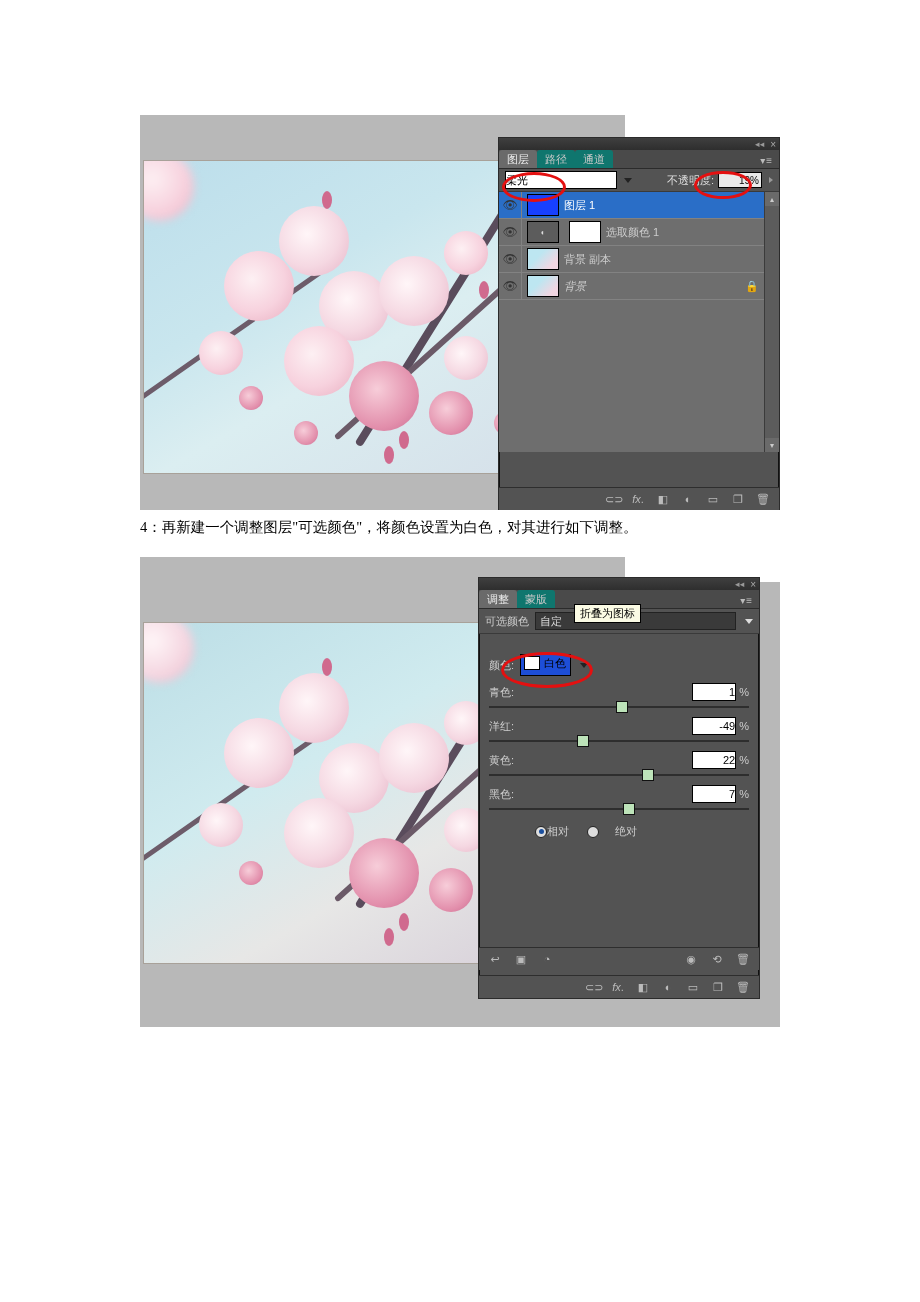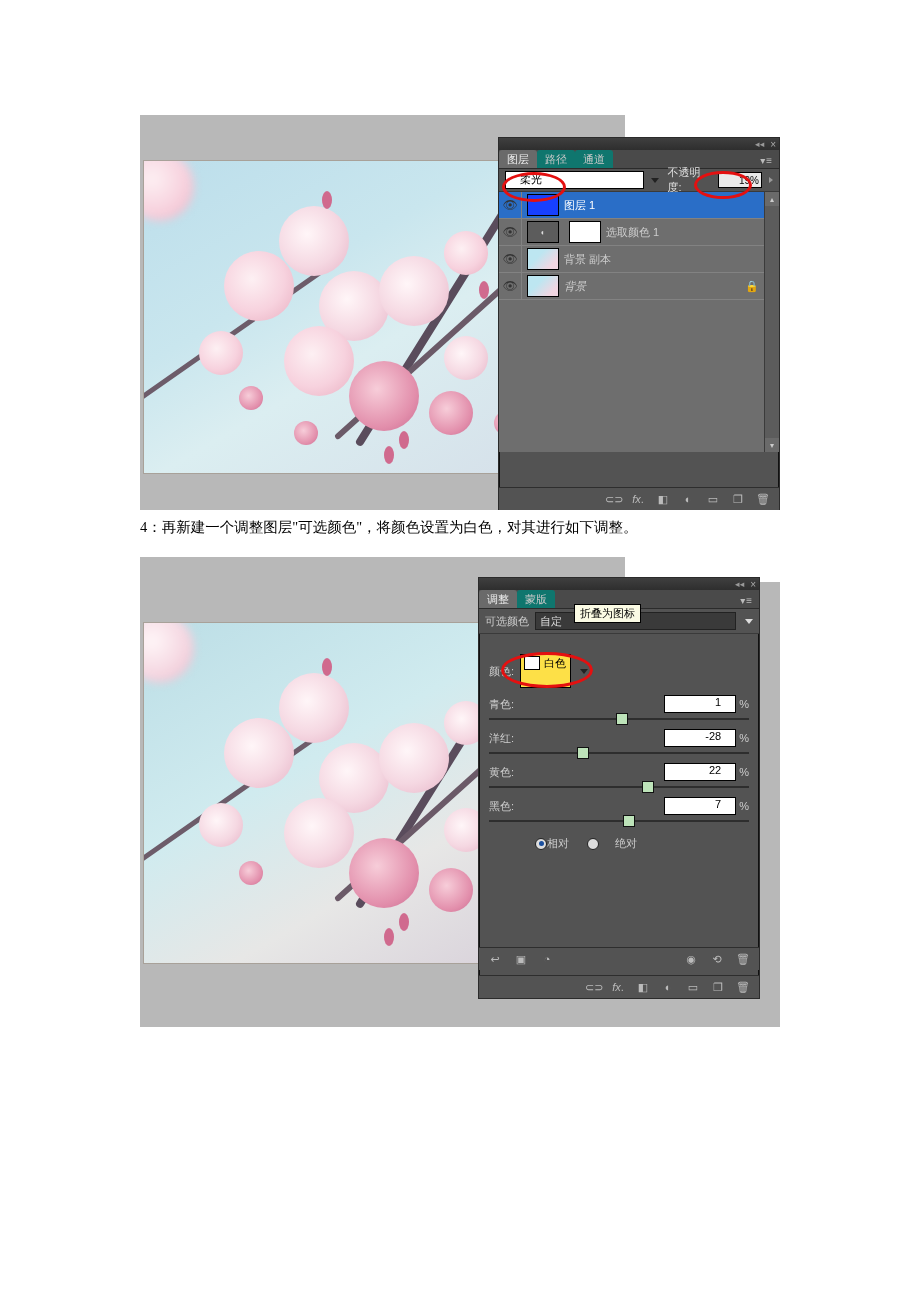--- a/index.html
+++ b/index.html
@@ -61,21 +61,21 @@
   }
   .titlebar .tarrow{ color:#999; font-size:9px;}
   .titlebar .tx{ color:#aaa; font-size:10px;}
   .tabs{ display:flex; background:#4a4a4a; border-bottom:1px solid #2b2b2b; height:18px; align-items:flex-end;text-align:right;}
   .tab{ padding:2px 8px 1px 8px; background:#0f766e; color:#c8c8c8; border-top-left-radius:3px;border-top-right-radius:3px;}
   .tab.active{ background:#6a6a6a; color:#eee;}
   .menu-icon{ margin-left:auto; padding:2px 6px; color:#bbb; font-size:10px; letter-spacing:1px;}
   .fld-label{ color:#ddd; }
   .input-box{
     background:#fff; color:#000; border:1px solid #000;
-    height:16px; display:inline-flex; align-items:flex-start; padding:0 14px;
+    height:16px; display:inline-flex; align-items:center; padding:0 0;
     font-size:11px;
   }
   .dropdown-arrow{ width:0;height:0;border-left:4px solid transparent;border-right:4px solid transparent;border-top:5px solid #222; display:inline-block; margin-left:3px;}
   .mini-arrow{ width:0;height:0;border-top:3px solid transparent;border-bottom:3px solid transparent;border-left:4px solid #999; display:inline-block; margin-left:3px;}
 
   .red-circle{ position:absolute; border:3px solid #e41010; border-radius:50%; pointer-events:none;}
 
   
   .layers-panel{ top:22px; width:280px; height:372px; }
   .opt-bar{ display:flex; align-items:center; height:22px; background:#535353; padding:0 6px; gap:4px; border-bottom:1px solid #3a3a3a;}
@@ -114,21 +114,21 @@
   .radios{ display:flex; gap:18px; padding:10px 0 6px 56px; align-items:center;}
   .radio{ width:10px;height:10px;border-radius:50%;border:1px solid #222;background:#ddd; display:inline-flex;align-items:center;justify-content:center;}
   .radio.checked::after{ content:""; width:5px;height:5px;border-radius:50%; background:#1a4f9e;}
   .adj-lower-icons{ position:absolute; bottom:28px; left:0; right:0; height:22px; border-top:1px solid #2e2e2e; background:#535353; display:flex; align-items:center; padding:0 8px; gap:10px;}
   .adj-lower-icons .spacer{ flex:1;}
   .side-panel{ position:absolute; right:0; top:30px; width:22px; height:415px; background:#4a4a4a; border:1px solid #2b2b2b; z-index:-1;}
   .side-panel::after{content:"▾"; color:#999; font-size:9px; position:absolute; right:4px; top:4px;}
 
   .color-dd{ display:flex; align-items:center; gap:6px; padding:6px 10px 2px 10px;}
   .swatch{ width:14px;height:12px; background:#fff; border:1px solid #000;}
-  .small-dd{ display:inline-flex; align-items:center; background:#fde047; border:1px solid #000; padding:0 4px 16px 3px; height:16px; color:#000;}
+  .small-dd{ display:inline-flex; align-items:center; background:#1d4ed8; border:1px solid #000; padding:0 4px 4px 3px; height:16px; color:#000;}
 
   .caption{ font-size:14.5px; margin:4px 0 18px 0; line-height:1.6;}
 </style>
 </head>
 <body>
 
 <div class="page-pad">
 
 <div class="figure">
   <div class="photo">
@@ -300,21 +300,21 @@
               </div>
               <div class="slider-track">
                 <div class="track-line"></div>
                 <div class="knob" style="left:51%"></div>
               </div>
             </div>
             <div class="slider-row">
               <div class="slider-head">
                 <span>洋红:</span>
                 <span class="val">
-                  <span class="input-box" style="width:42px;justify-content:flex-end">-28</span>
+                  <span class="input-box" style="width:42px;justify-content:flex-end">-49</span>
                   <span>%</span>
                 </span>
               </div>
               <div class="slider-track">
                 <div class="track-line"></div>
                 <div class="knob" style="left:36%"></div>
               </div>
             </div>
             <div class="slider-row">
               <div class="slider-head">

